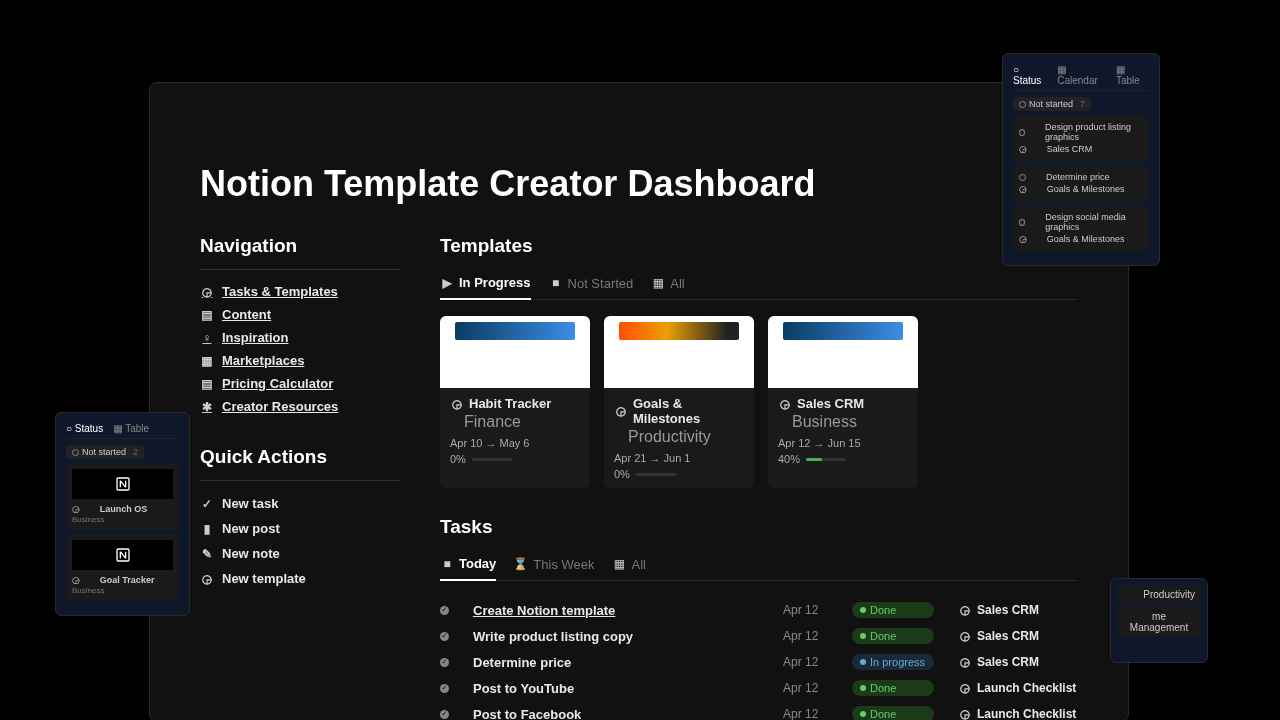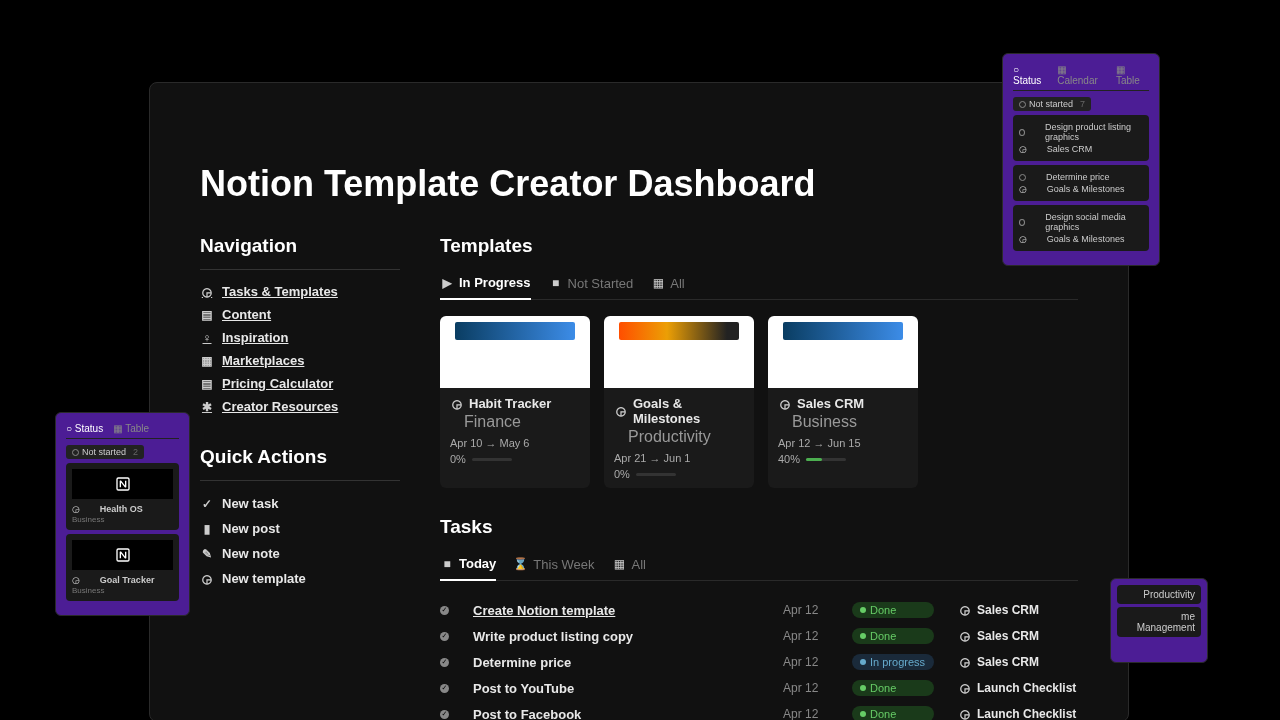--- a/index.html
+++ b/index.html
@@ -40,21 +40,21 @@
 .task-name { flex:1; font-weight:600; }
 .task-name.u { text-decoration:underline; }
 .task-date { font-size:12px; color:#888; width:45px; }
 .pill { font-size:11px; padding:2px 8px; border-radius:10px; display:inline-flex; align-items:center; gap:4px; width:82px; }
 .pill.done { background:#1a3a1a; color:#6c6; }
 .pill.prog { background:#1a2a3a; color:#6ac; }
 .dot { width:6px; height:6px; border-radius:50%; background:currentColor; }
 .task-proj { width:120px; font-size:12px; font-weight:600; display:flex; gap:5px; align-items:center;}
 
 
-.popup { position:absolute; background:#4c1d95; border:1px solid #2a2a2a; border-radius:6px; padding:10px; font-size:10px; color:#ccc; }
+.popup { position:absolute; background:#0f172a; border:1px solid #2a2a2a; border-radius:6px; padding:10px; font-size:10px; color:#ccc; }
 .popup-tabs { display:flex; gap:10px; border-bottom:1px solid #222; padding-bottom:4px; margin-bottom:6px; }
 .popup-tab { display:flex; gap:3px; align-items:center; color:#888; cursor:pointer; }
 .popup-tab.active { color:#fff; }
 .popup-tag { background:#222; padding:2px 6px; border-radius:3px; display:inline-flex; gap:3px; align-items:center; margin-bottom:4px; font-size:9px; }
 .popup-card { background:#1a1a1a; padding:6px; border-radius:4px; margin-bottom:4px; }
 .popup-thumb { width:100%; height:30px; background:#000; display:flex; align-items:center; justify-content:center; margin-bottom:4px; }
 .popup-thumb svg { width:16px; height:16px; fill:#fff; }
 .popup-line { display:flex; gap:20px; align-items:center; font-size:9px; padding:1px 0;}
 .popup-sub { color:#777; font-size:8px; }
 .radio { width:7px; height:7px; border:1px solid #888; border-radius:50%; }
@@ -264,21 +264,21 @@
   <div id="pl-cards">
       <div class="popup-card">
       <div class="popup-thumb">
           <svg viewBox="0 0 24 24">
             <rect x="3" y="3" width="18" height="18" rx="2" fill="none" stroke="#fff" stroke-width="2"></rect>
             <path d="M8 7v10M16 7v10M8 7l8 10" stroke="#fff" stroke-width="2" fill="none"></path>
           </svg>
         </div>
       <div class="popup-line">
           <span>◶</span>
-          <b>Health OS</b>
+          <b>Launch OS</b>
         </div>
       <div class="popup-sub">Business</div>
     </div>
       <div class="popup-card">
       <div class="popup-thumb">
           <svg viewBox="0 0 24 24">
             <rect x="3" y="3" width="18" height="18" rx="2" fill="none" stroke="#fff" stroke-width="2"></rect>
             <path d="M8 7v10M16 7v10M8 7l8 10" stroke="#fff" stroke-width="2" fill="none"></path>
           </svg>
         </div>
@@ -332,15 +332,15 @@
           <span>◶</span>
           <span>Goals &amp; Milestones</span>
         </div>
       </div>
     </div>
 </div>
 
 <div class="popup" style="left:1110px; top:578px; width:98px; padding:6px;">
   <div id="pbr-rows">
       <div class="popup-card" style="padding:4px 6px;margin-bottom:3px;text-align:right">Productivity</div>
-      <div class="popup-card" style="padding:4px 6px;margin-bottom:19px;text-align:right">me Management</div>
+      <div class="popup-card" style="padding:4px 6px;margin-bottom:19px;text-align:center">me Management</div>
     </div>
 </div>
 
 </body></html>

